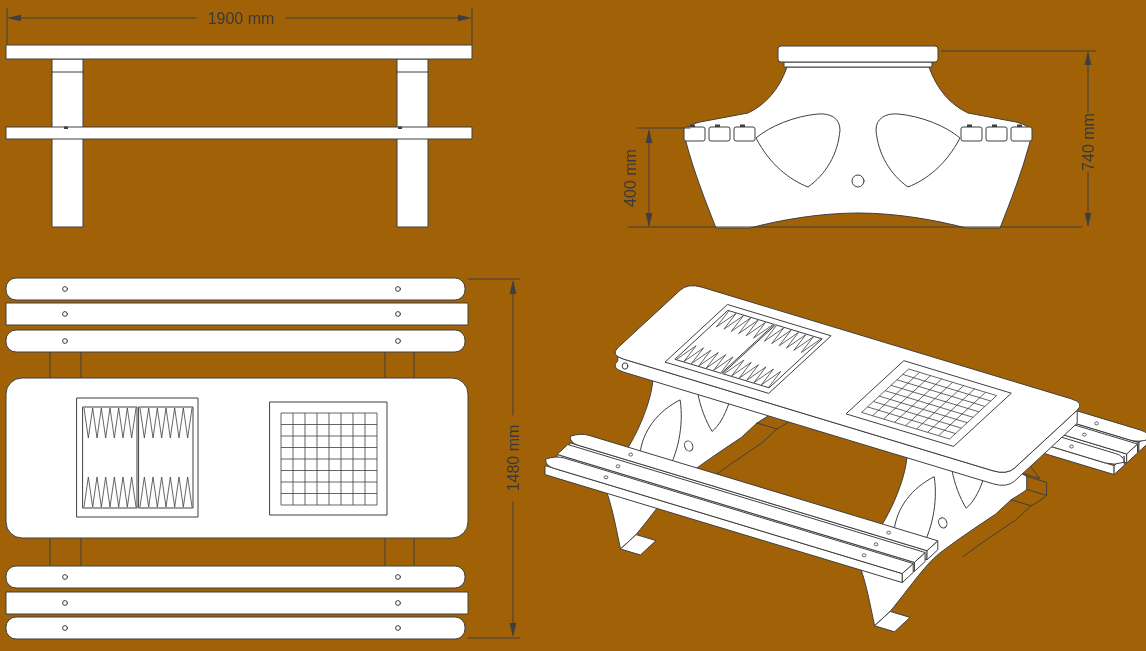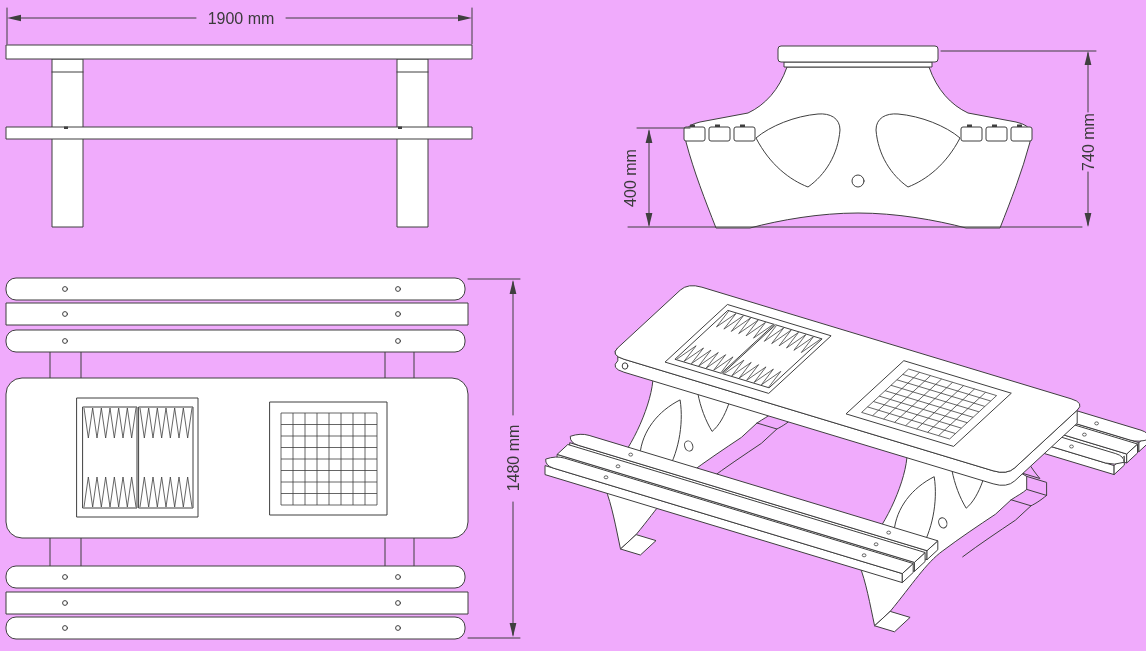--- a/index.html
+++ b/index.html
@@ -1,16 +1,16 @@
 <!DOCTYPE html>
 <html><head>
 <meta charset="utf-8">
 <style>
   html,body{margin:0;padding:0;background:#ffffff;}
-  .stage{width:1146px;height:651px;background:#f0abfc;position:relative;overflow:hidden;}
+  .stage{width:1146px;height:651px;background:#a16207;position:relative;overflow:hidden;}
   svg{display:block;}
   .ln{fill:none;stroke:#3f3f3f;stroke-width:1;stroke-linejoin:round;stroke-linecap:round;}
   .thin{fill:none;stroke:#3f3f3f;stroke-width:.8;stroke-linejoin:round;}
   .solid{fill:#ffffff;stroke:#3f3f3f;stroke-width:1;stroke-linejoin:round;}
   .arrow{fill:#3f3f3f;stroke:none;}
   .dim{fill:#3a3a3a;font-family:"Liberation Sans",sans-serif;font-size:16px;}
 </style>
 </head>
 <body>
 

